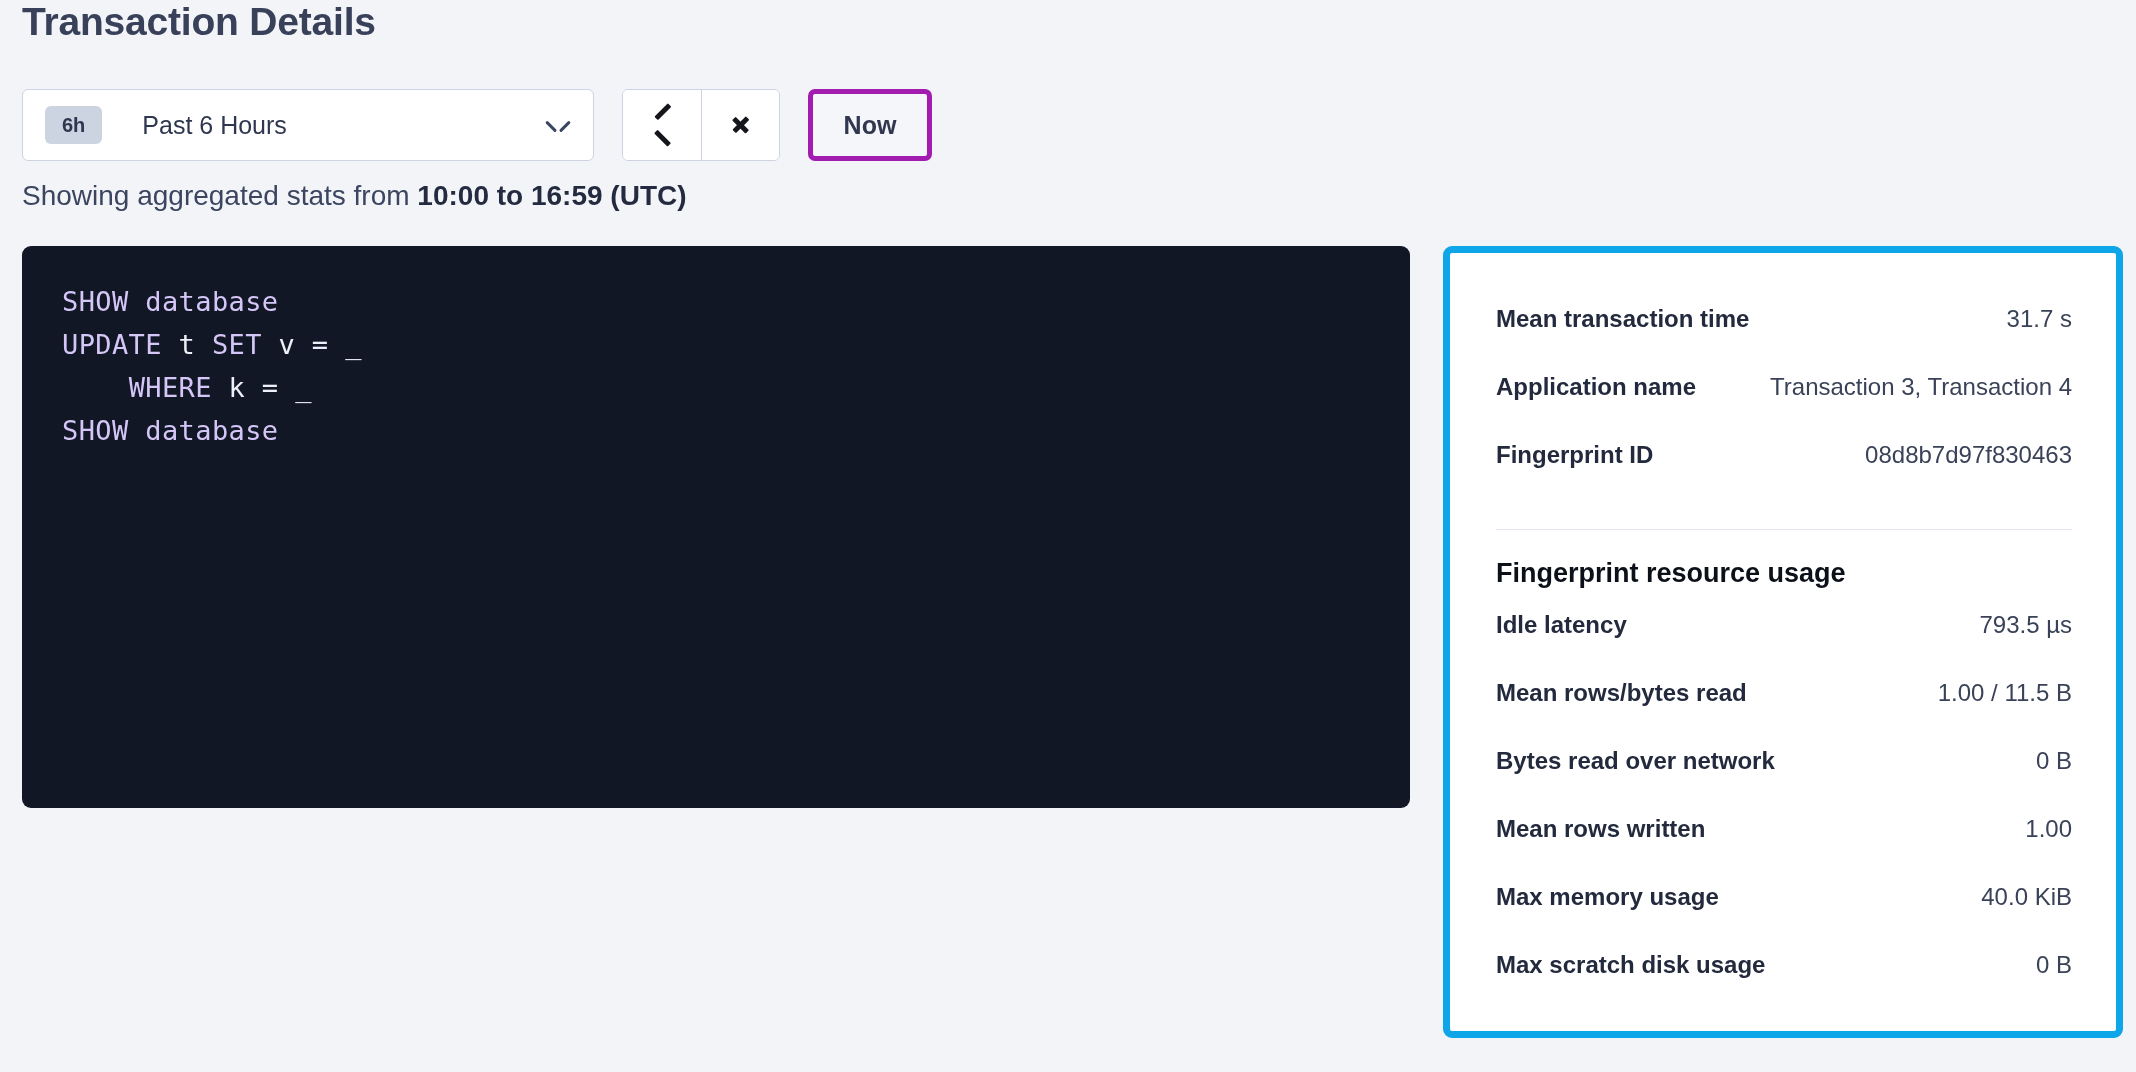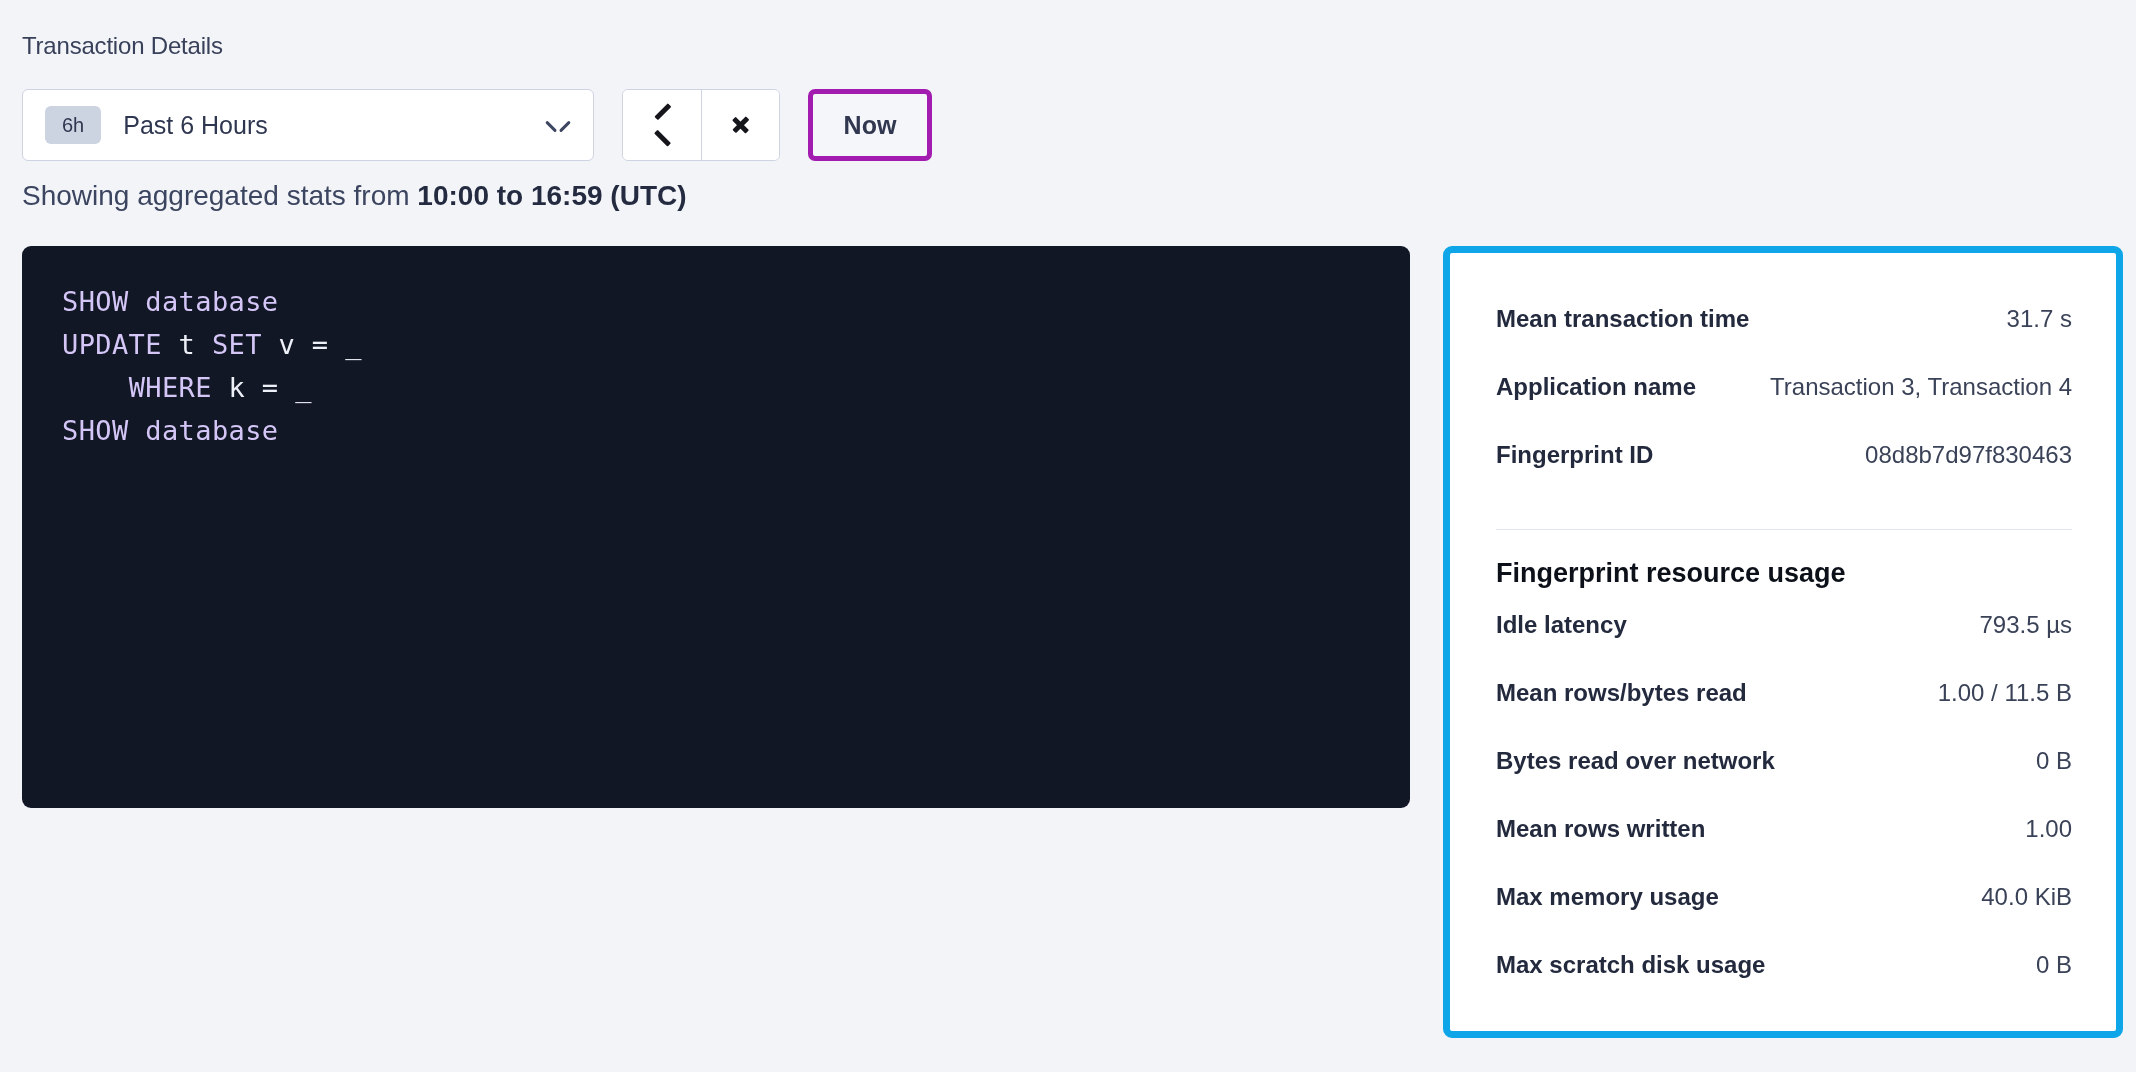--- a/index.html
+++ b/index.html
@@ -17,23 +17,23 @@
     width: 2136px;
     height: 1072px;
     background: #f2f4f8;
     overflow: hidden;
   }
 
   
   .page-title {
     position: absolute;
     left: 22px;
-    top: 32px;
-    font-size: 24px;
-    font-weight: normal;
+    top: 0;
+    font-size: 39px;
+    font-weight: bold;
     color: #39405a;
     letter-spacing: -0.2px;
   }
 
   
   .toolbar {
     position: absolute;
     left: 22px;
     top: 89px;
     display: flex;
@@ -50,28 +50,28 @@
     display: flex;
     align-items: center;
     padding: 0 20px 0 22px;
     cursor: pointer;
   }
 
   .range-badge {
     background: #ccd3e1;
     color: #2f3750;
     font-size: 20px;
-    font-weight: normal;
+    font-weight: bold;
     border-radius: 6px;
     padding: 9px 17px;
     line-height: 1;
   }
 
   .range-label {
-    margin-left: 22px;
+    margin-left: 40px;
     font-size: 25px;
     color: #2f3750;
     flex: 1;
   }
 
   .chevron-down {
     width: 22px;
     height: 13px;
     position: relative;
     margin-right: 4px;

